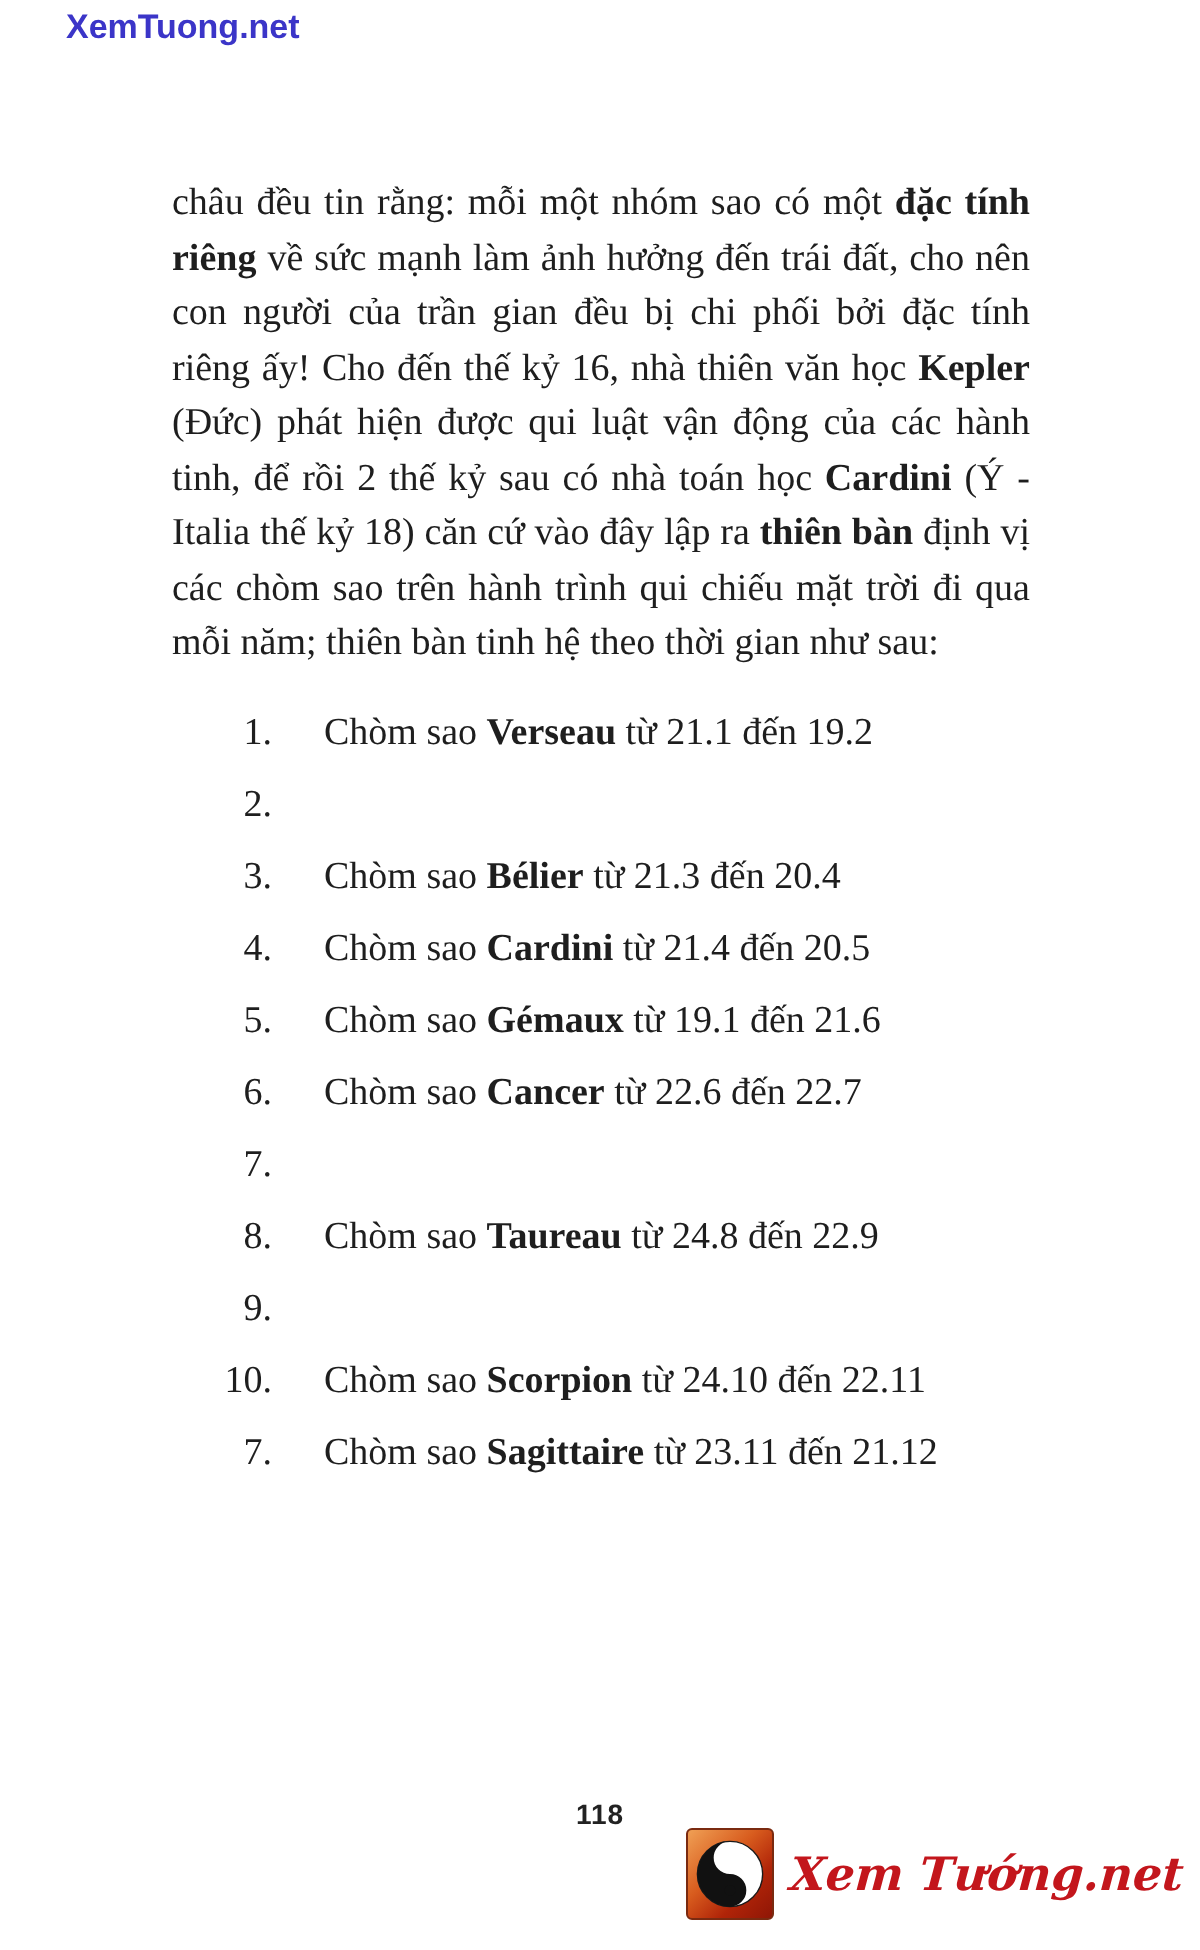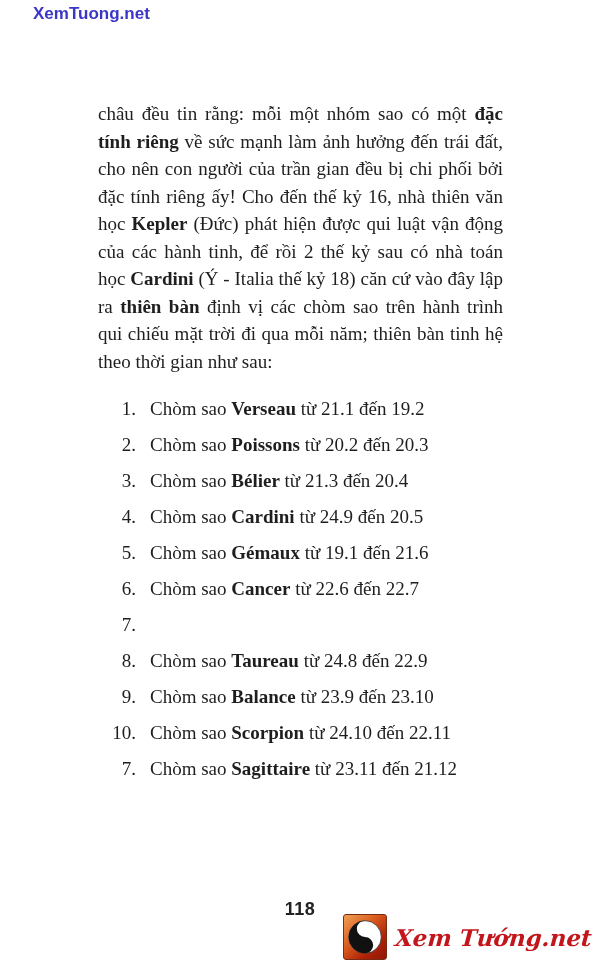--- a/index.html
+++ b/index.html
@@ -30,46 +30,46 @@
   }
   .content {
     position: absolute;
     left: 82px;
     top: 84px;
     width: 437px;
     font-size: 19px;
     line-height: 27.5px;
     text-align: justify;
   }
-  .para { margin: 16px; }
+  .para { margin: 4px; }
   .para.indent { text-indent: 32px; }
   .b { font-weight: 700; }
   .const-list { margin: 13px 0 10px 0; }
   .li {
     display: flex;
     line-height: 27px;
     padding: 4px 0 5px 0;
     text-align: left;
   }
   .li .num {
     flex: 0 0 54px;
     text-align: right;
   }
   .li .txt {
-    margin-left: 14px;
+    margin-left: 26px;
     white-space: nowrap;
   }
   .pageno {
     position: absolute;
     left: 0;
     right: 0;
     top: 899px;
     text-align: center;
     font-family: "Liberation Sans", "DejaVu Sans", sans-serif;
-    font-size: 18px;
+    font-size: 14px;
     font-weight: 600;
     letter-spacing: 0.5px;
     color: #222222;
   }
   .brand {
     position: absolute;
     right: 8px;
     top: 914px;
     display: flex;
     align-items: center;
@@ -109,48 +109,46 @@
   <div class="content">
     <p class="para"><span>châu đều tin rằng: mỗi một nhóm sao có một </span><span class="b">đặc tính riêng</span><span> về sức mạnh làm ảnh hưởng đến trái đất, cho nên con người của trần gian đều bị chi phối bởi đặc tính riêng ấy! Cho đến thế kỷ 16, nhà thiên văn học </span><span class="b">Kepler</span><span> (Đức) phát hiện được qui luật vận động của các hành tinh, để rồi 2 thế kỷ sau có nhà toán học </span><span class="b">Cardini</span><span> (Ý - Italia thế kỷ 18) căn cứ vào đây lập ra </span><span class="b">thiên bàn</span><span> định vị các chòm sao trên hành trình qui chiếu mặt trời đi qua mỗi năm; thiên bàn tinh hệ theo thời gian như sau:</span></p>
 
     <div class="const-list">
         <div class="li">
           <span class="num">1.</span>
           <span class="txt"><span>Chòm sao </span><span class="b">Verseau</span><span> từ 21.1 đến 19.2</span></span>
         </div>
         <div class="li">
           <span class="num">2.</span>
-          <span class="txt"><span>Chòm sao </span><span class="b">Poissons</span><span> từ 20.2 đến 20.3</span></span>
         </div>
         <div class="li">
           <span class="num">3.</span>
           <span class="txt"><span>Chòm sao </span><span class="b">Bélier</span><span> từ 21.3 đến 20.4</span></span>
         </div>
         <div class="li">
           <span class="num">4.</span>
-          <span class="txt"><span>Chòm sao </span><span class="b">Cardini</span><span> từ 24.9 đến 20.5</span></span>
+          <span class="txt"><span>Chòm sao </span><span class="b">Cardini</span><span> từ 21.4 đến 20.5</span></span>
         </div>
         <div class="li">
           <span class="num">5.</span>
           <span class="txt"><span>Chòm sao </span><span class="b">Gémaux</span><span> từ 19.1 đến 21.6</span></span>
         </div>
         <div class="li">
           <span class="num">6.</span>
           <span class="txt"><span>Chòm sao </span><span class="b">Cancer</span><span> từ 22.6 đến 22.7</span></span>
         </div>
         <div class="li">
           <span class="num">7.</span>
         </div>
         <div class="li">
           <span class="num">8.</span>
           <span class="txt"><span>Chòm sao </span><span class="b">Taureau</span><span> từ 24.8 đến 22.9</span></span>
         </div>
         <div class="li">
           <span class="num">9.</span>
-          <span class="txt"><span>Chòm sao </span><span class="b">Balance</span><span> từ 23.9 đến 23.10</span></span>
         </div>
         <div class="li">
           <span class="num">10.</span>
           <span class="txt"><span>Chòm sao </span><span class="b">Scorpion</span><span> từ 24.10 đến 22.11</span></span>
         </div>
         <div class="li">
           <span class="num">7.</span>
           <span class="txt"><span>Chòm sao </span><span class="b">Sagittaire</span><span> từ 23.11 đến 21.12</span></span>
         </div>
       </div>

